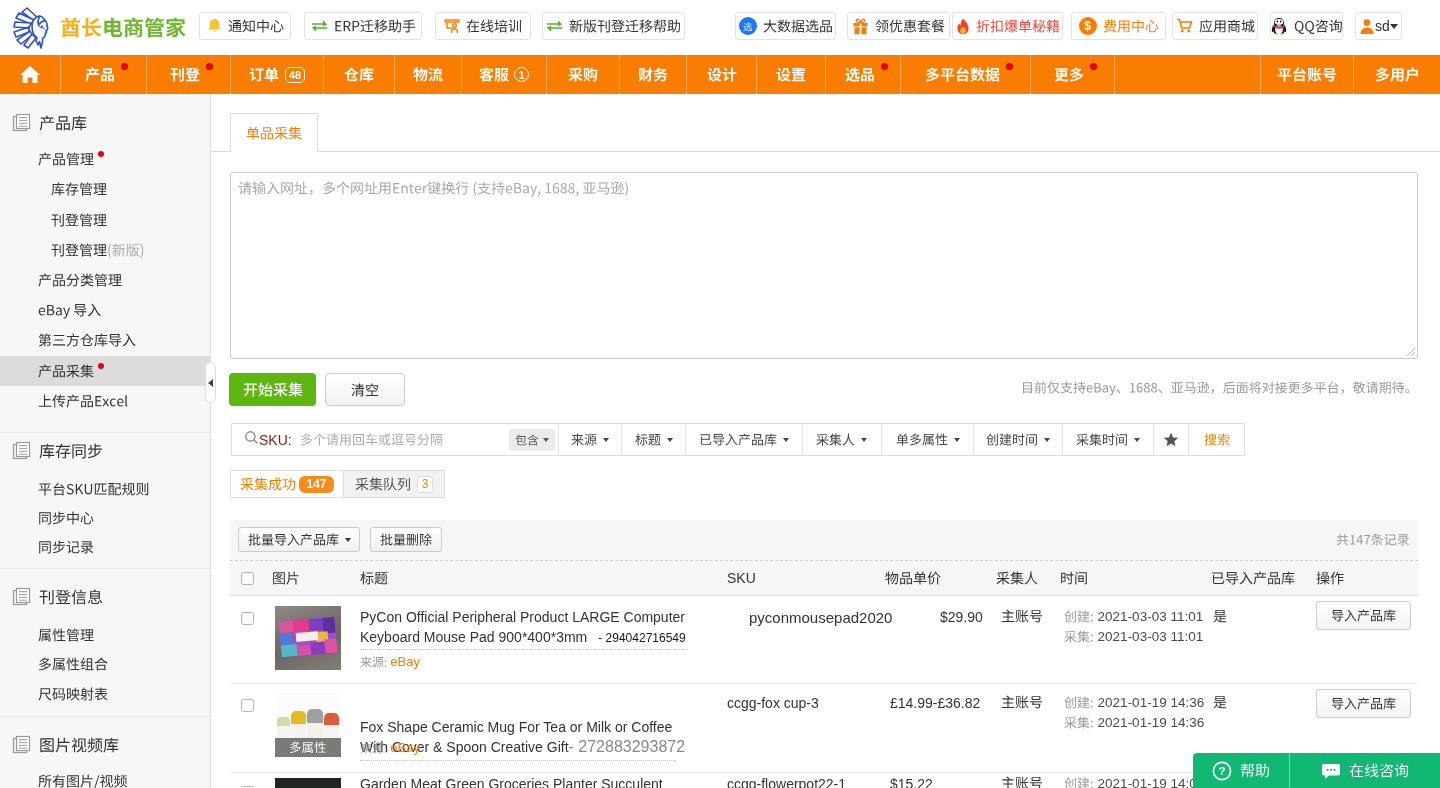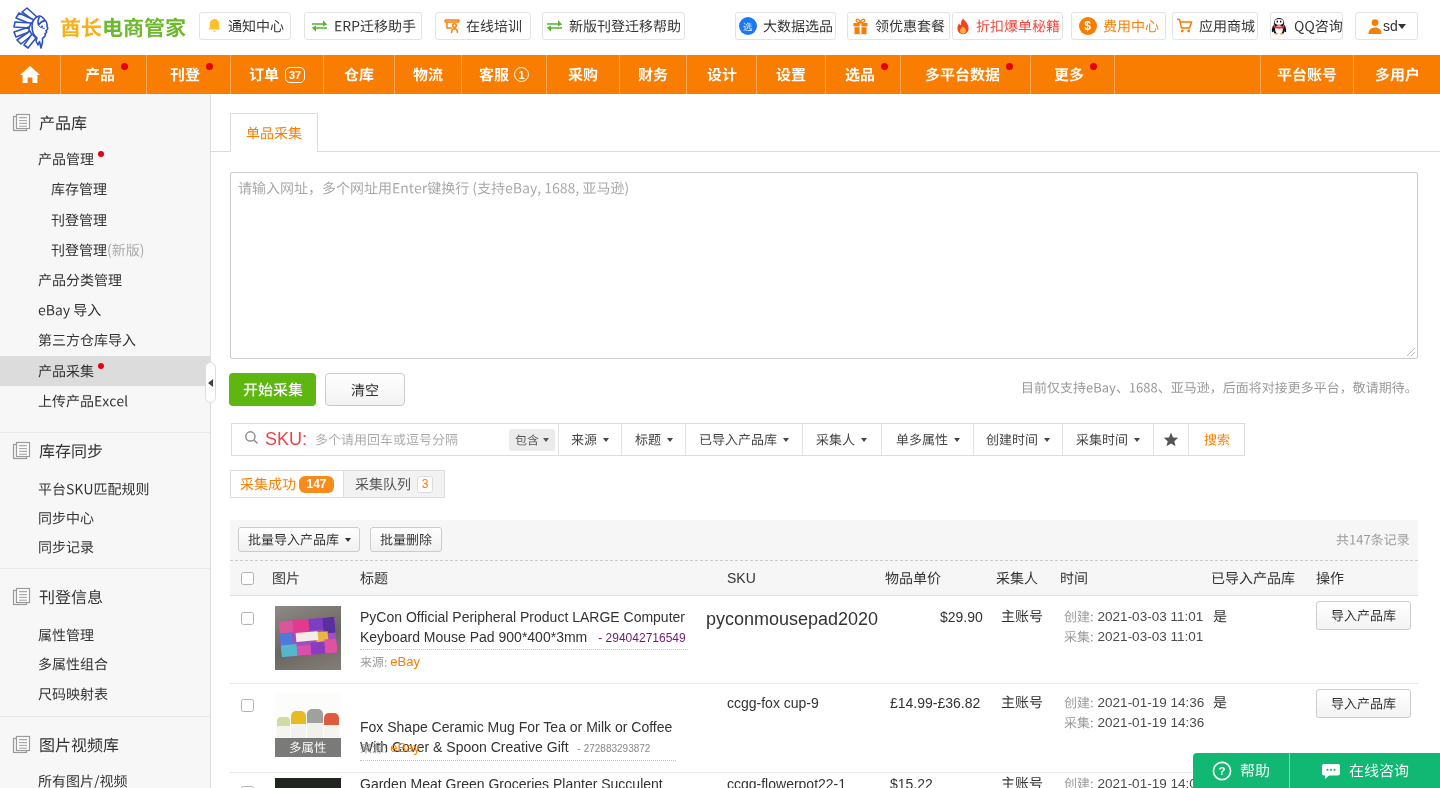--- a/index.html
+++ b/index.html
@@ -199,21 +199,21 @@
         </svg>
         <svg width="48.8" height="14.0" style="overflow:visible;display:block;flex:none;">
           <g fill="#333" transform="translate(0,12.32) scale(0.014000,-0.014000)">
             <use href="#q47"></use>
             <use href="#q47" x="742"></use>
             <use href="#q48" x="1484"></use>
             <use href="#q49" x="2484"></use>
           </g>
         </svg>
       </div>
-<div class="hbtn" style="left:1355px;width:63px;gap:0">
+<div class="hbtn" style="left:1355px;width:47px;gap:0">
         <svg width="16" height="16" viewBox="0 0 16 16" style="flex:none">
           <circle cx="8" cy="4.6" r="3.4" fill="#f87d00"></circle>
           <path d="M1.5 16 C1.5 11.8 4.2 9.6 8 9.6 C11.8 9.6 14.5 11.8 14.5 16 Z" fill="#f87d00"></path>
         </svg>
         <span style="font-size:14px;color:#333">sd</span>
         <div style="flex:none;width:0;height:0;border-left:4px solid transparent;border-right:4px solid transparent;border-top:5px solid #333"></div>
       </div>
 </div>
 <div class="abs" style="left:0;top:55px;width:1440px;height:39px;background:#f87d00">
 <div class="abs flex" style="left:0.0px;top:0;width:60.5px;height:39px;border-right:1px solid rgba(255,255,255,.35);justify-content:center">
@@ -239,21 +239,21 @@
         </svg>
         <div style="position:absolute;width:7px;height:7px;border-radius:50%;background:#e60012;position:relative;top:-8px;left:6px"></div>
       </div>
 <div class="abs flex" style="left:231.0px;top:0;width:93.0px;height:39px;border-right:1px solid rgba(255,255,255,.35);justify-content:center">
         <svg width="30.0" height="15.0" style="overflow:visible;display:block;flex:none;">
           <g fill="#fff" transform="translate(0,13.20) scale(0.015000,-0.015000)">
             <use href="#q54"></use>
             <use href="#q55" x="1000"></use>
           </g>
         </svg>
-        <div style="flex:none;margin-left:6px;padding:0 3px;height:16px;border:1.5px solid #fff;border-radius:5px;color:#fff;font:bold 11px/12px 'Liberation Sans',sans-serif;display:flex;align-items:center">37</div>
+        <div style="flex:none;margin-left:6px;padding:0 3px;height:16px;border:1.5px solid #fff;border-radius:5px;color:#fff;font:bold 11px/12px 'Liberation Sans',sans-serif;display:flex;align-items:center">48</div>
       </div>
 <div class="abs flex" style="left:324.0px;top:0;width:71.0px;height:39px;border-right:1px solid rgba(255,255,255,.35);justify-content:center">
         <svg width="30.0" height="15.0" style="overflow:visible;display:block;flex:none;">
           <g fill="#fff" transform="translate(0,13.20) scale(0.015000,-0.015000)">
             <use href="#q56"></use>
             <use href="#q57" x="1000"></use>
           </g>
         </svg>
       </div>
 <div class="abs flex" style="left:395.0px;top:0;width:67.0px;height:39px;border-right:1px solid rgba(255,255,255,.35);justify-content:center">
@@ -744,21 +744,21 @@
           <use href="#q178" x="28515"></use>
           <use href="#q179" x="29515"></use>
         </g>
       </svg>
     </div>
 <div class="abs flex" style="left:231px;top:423px;width:1014px;height:33px;border:1px solid #ddd;background:#fff">
 <div style="margin-left:12px"><svg width="15" height="15" viewBox="0 0 15 15" style="flex:none">
           <circle cx="6.4" cy="6.4" r="4.6" fill="none" stroke="#8b8b8b" stroke-width="1.4"></circle>
           <line x1="9.9" y1="9.9" x2="13.6" y2="13.6" stroke="#8b8b8b" stroke-width="1.4"></line>
         </svg></div>
-<span style="font-size:18px;color:#ef4444;margin-left:6px">SKU:</span>
+<span style="font-size:14px;color:#7f1d1d;">SKU:</span>
 <div style="margin-left:8px">
         <svg width="143.0" height="13.0" style="overflow:visible;display:block;flex:none;">
           <g fill="#aaa" transform="translate(0,11.44) scale(0.013000,-0.013000)">
             <use href="#q124"></use>
             <use href="#q144" x="1000"></use>
             <use href="#q139" x="2000"></use>
             <use href="#q43" x="3000"></use>
             <use href="#q180" x="4000"></use>
             <use href="#q181" x="5000"></use>
             <use href="#q182" x="6000"></use>
@@ -1002,32 +1002,32 @@
         <div style="position:absolute;left:44px;top:0;width:12px;height:16px;background:#5a2f9e"></div>
         <div style="position:absolute;left:0;top:12px;width:12px;height:12px;background:#4c7bd9"></div>
         <div style="position:absolute;left:36px;top:14px;width:12px;height:10px;background:#e8b642"></div>
         <div style="position:absolute;left:0;top:24px;width:16px;height:12px;background:#53b8c9"></div>
         <div style="position:absolute;left:16px;top:26px;width:14px;height:10px;background:#d94fae"></div>
         <div style="position:absolute;left:30px;top:24px;width:14px;height:12px;background:#8a3bbf"></div>
         <div style="position:absolute;left:44px;top:22px;width:12px;height:14px;background:#e052a0"></div>
         <div style="position:absolute;left:16px;top:13px;width:22px;height:9px;background:#f3efe8"></div>
       </div>
     </div>
-<div class="abs" style="left:360px;top:607px;width:328px;height:43px;border-bottom:1px dotted #c0c0c0;font-size:14px;color:#333;line-height:20px;white-space:nowrap">PyCon Official Peripheral Product LARGE Computer<br>Keyboard Mouse Pad 900*400*3mm<span style="font-size:12px;color:#701a75;margin-left:11px">- 294042716549</span></div>
+<div class="abs" style="left:360px;top:607px;width:328px;height:43px;border-bottom:1px dotted #c0c0c0;font-size:14px;color:#333;line-height:20px;white-space:nowrap">PyCon Official Peripheral Product LARGE Computer<br>Keyboard Mouse Pad 900*400*3mm<span style="font-size:12px;color:#0f172a;margin-left:11px">- 294042716549</span></div>
 <div class="abs flex" style="left:360px;top:654px;gap:3px">
       <svg width="27.3" height="12.0" style="overflow:visible;display:block;flex:none;">
         <g fill="#999" transform="translate(0,10.56) scale(0.012000,-0.012000)">
           <use href="#q188"></use>
           <use href="#q189" x="1000"></use>
           <use href="#q216" x="2000"></use>
         </g>
       </svg>
       <span style="font-size:13px;color:#f87d00">eBay</span>
     </div>
-<span class="abs" style="left:706px;top:609px;font-size:18px;color:#333">pyconmousepad2020</span>
+<span class="abs" style="left:749px;top:609px;font-size:15px;color:#333">pyconmousepad2020</span>
 <span class="abs" style="left:940px;top:609px;font-size:14px;color:#333">$29.90</span>
 <div class="abs" style="left:1001px;top:609px">
       <svg width="42.0" height="14.0" style="overflow:visible;display:block;flex:none;">
         <g fill="#333" transform="translate(0,12.32) scale(0.014000,-0.014000)">
           <use href="#q217"></use>
           <use href="#q218" x="1000"></use>
           <use href="#q184" x="2000"></use>
         </g>
       </svg>
     </div>
@@ -1084,32 +1084,32 @@
       <div class="flex" style="position:absolute;left:0;bottom:0;width:66px;height:19px;background:rgba(84,84,84,.78);justify-content:center">
         <svg width="37.5" height="12.5" style="overflow:visible;display:block;flex:none;">
           <g fill="#fff" transform="translate(0,11.00) scale(0.012500,-0.012500)">
             <use href="#q124"></use>
             <use href="#q122" x="1000"></use>
             <use href="#q123" x="2000"></use>
           </g>
         </svg>
       </div>
     </div>
-<div class="abs" style="left:360px;top:717px;width:316px;height:44px;border-bottom:1px dotted #c0c0c0;font-size:14px;color:#333;line-height:20px;white-space:nowrap">Fox Shape Ceramic Mug For Tea or Milk or Coffee<br>With Cover &amp; Spoon Creative Gift<span style="font-size:10px;color:#888;margin-left:9px">- 272883293872</span></div>
+<div class="abs" style="left:360px;top:717px;width:316px;height:44px;border-bottom:1px dotted #c0c0c0;font-size:14px;color:#333;line-height:20px;white-space:nowrap">Fox Shape Ceramic Mug For Tea or Milk or Coffee<br>With Cover &amp; Spoon Creative Gift<span style="font-size:16px;color:#888;">- 272883293872</span></div>
 <div class="abs flex" style="left:360px;top:740px;gap:3px">
       <svg width="27.3" height="12.0" style="overflow:visible;display:block;flex:none;">
         <g fill="#999" transform="translate(0,10.56) scale(0.012000,-0.012000)">
           <use href="#q188"></use>
           <use href="#q189" x="1000"></use>
           <use href="#q216" x="2000"></use>
         </g>
       </svg>
       <span style="font-size:13px;color:#f87d00">eBay</span>
     </div>
-<span class="abs" style="left:727px;top:695px;font-size:14px;color:#333">ccgg-fox cup-9</span>
+<span class="abs" style="left:727px;top:695px;font-size:14px;color:#333">ccgg-fox cup-3</span>
 <span class="abs" style="left:890px;top:695px;font-size:14px;color:#333">£14.99-£36.82</span>
 <div class="abs" style="left:1001px;top:695px">
       <svg width="42.0" height="14.0" style="overflow:visible;display:block;flex:none;">
         <g fill="#333" transform="translate(0,12.32) scale(0.014000,-0.014000)">
           <use href="#q217"></use>
           <use href="#q218" x="1000"></use>
           <use href="#q184" x="2000"></use>
         </g>
       </svg>
     </div>

